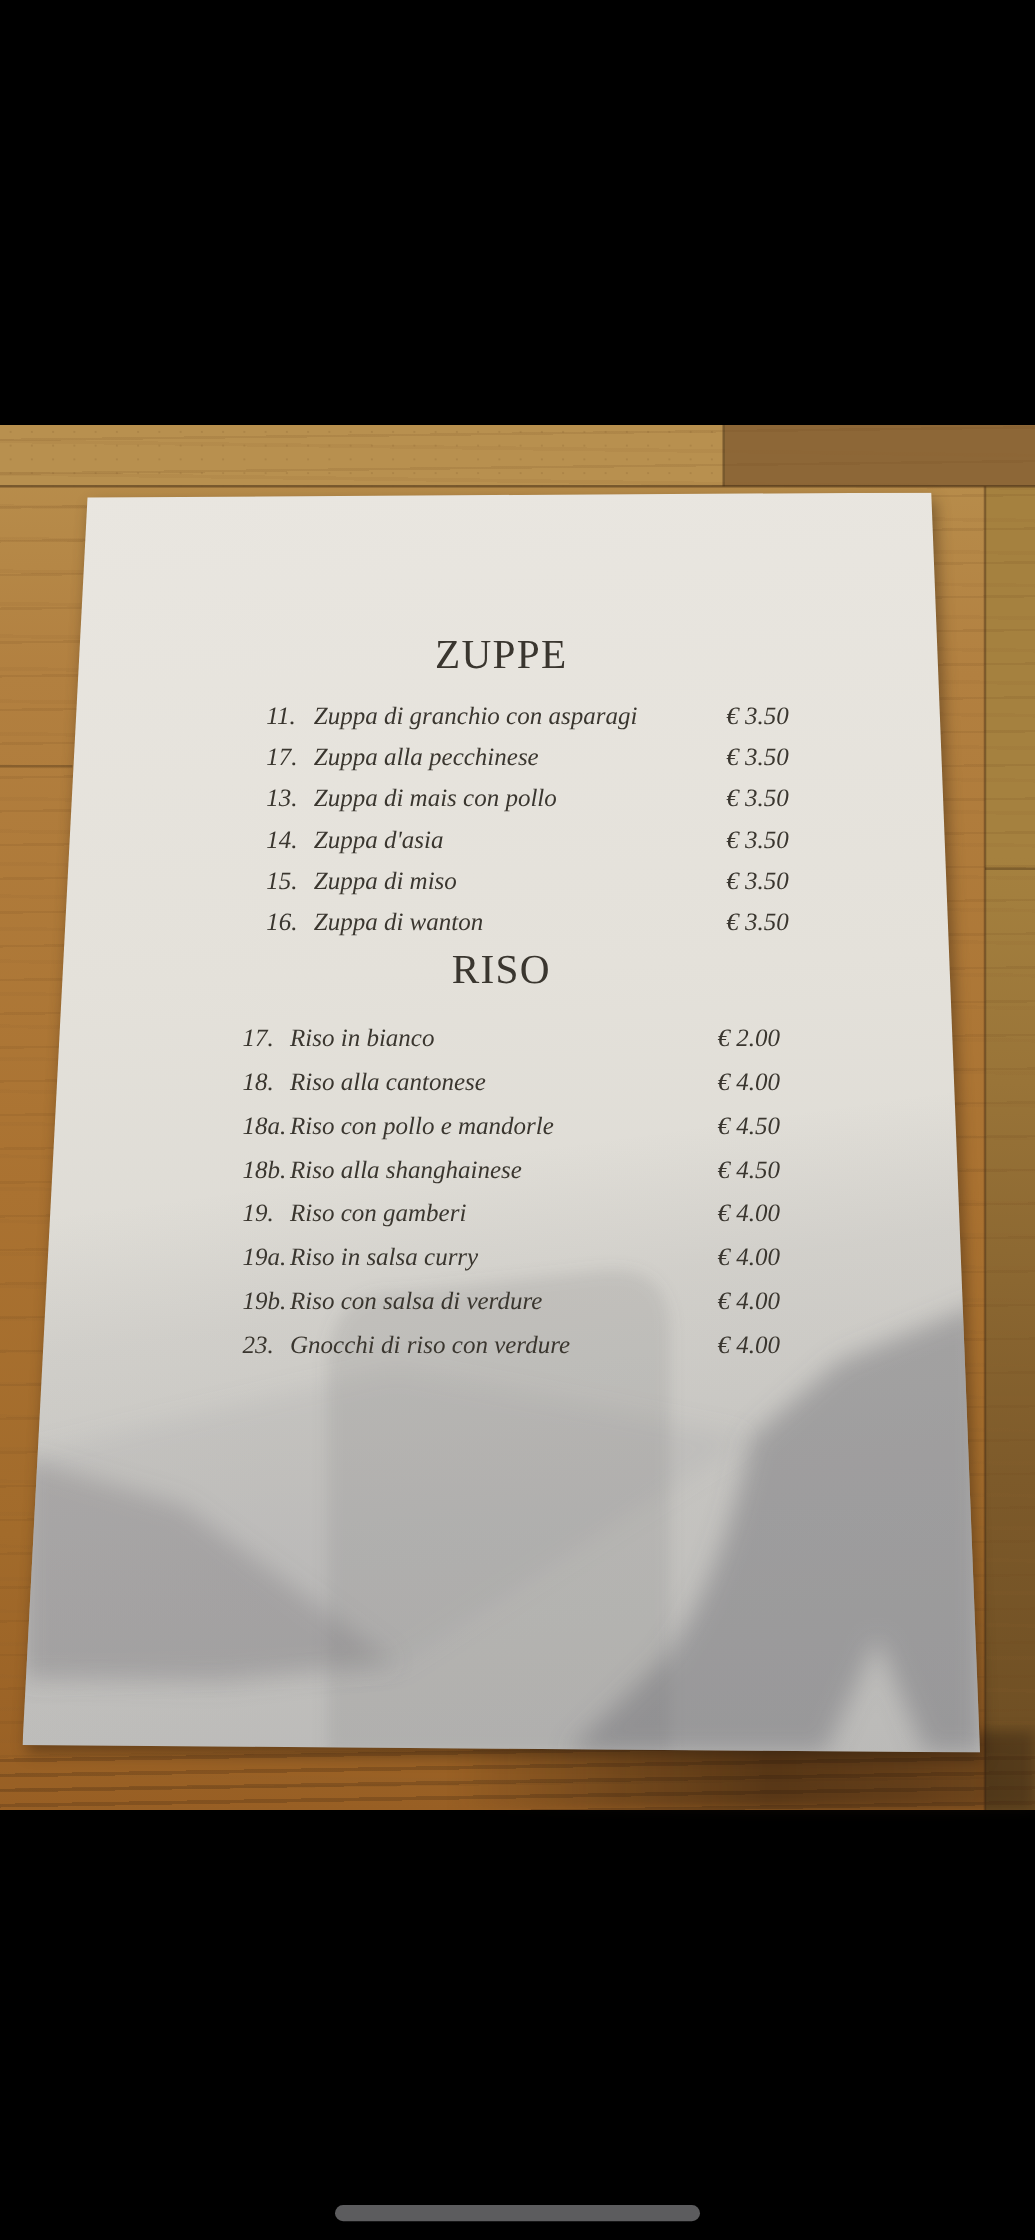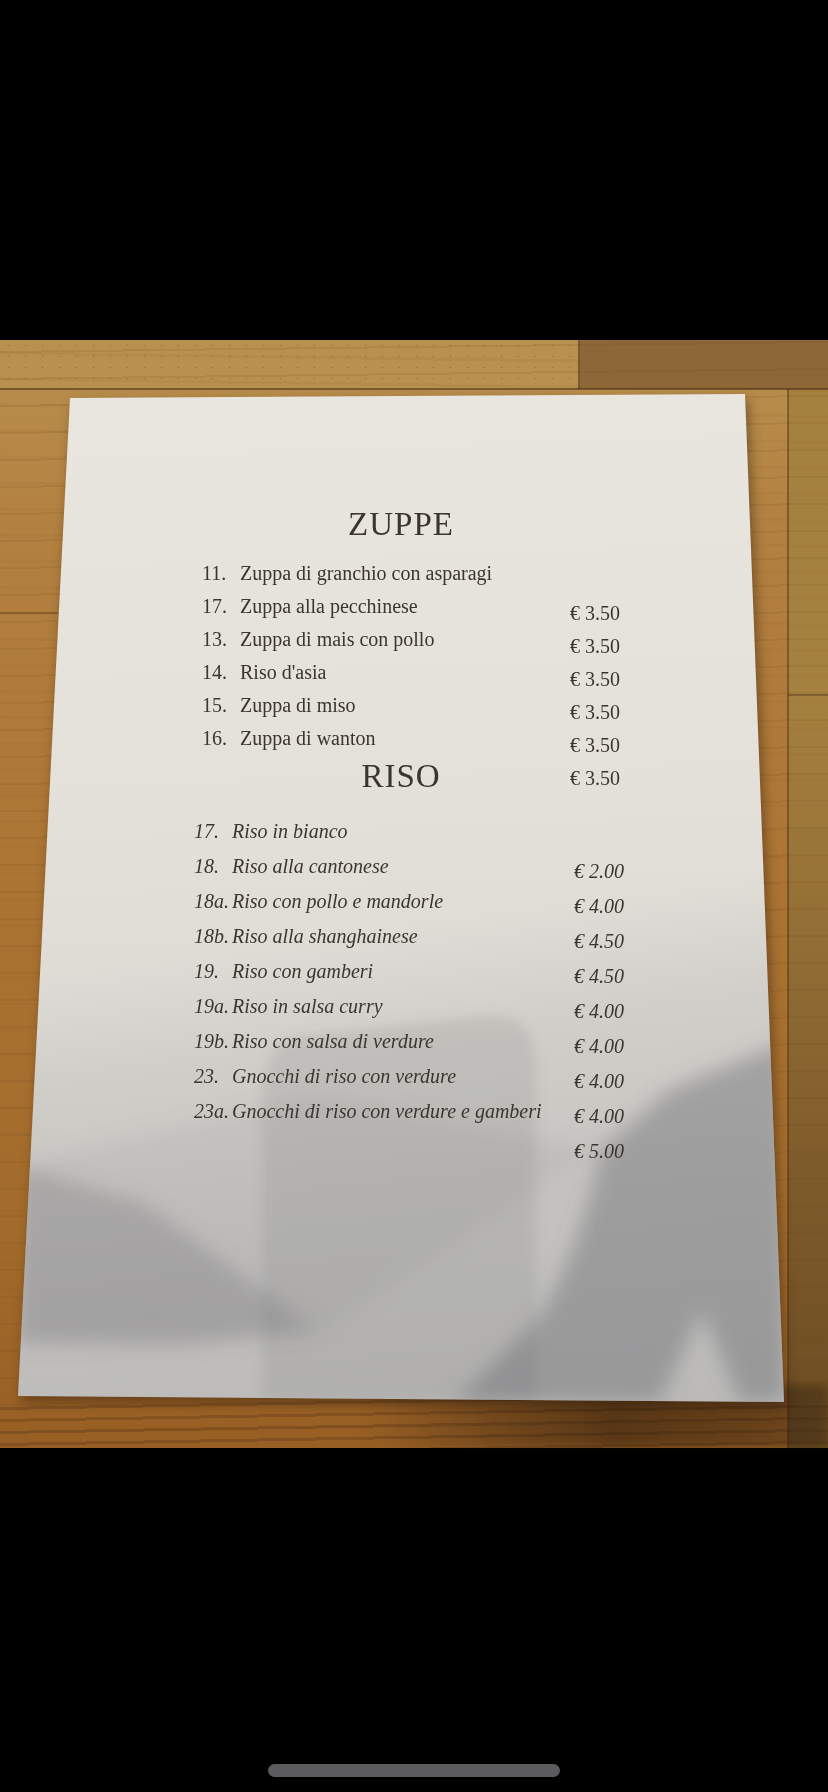--- a/index.html
+++ b/index.html
@@ -51,23 +51,23 @@
          background:linear-gradient(172deg, rgba(120,120,125,0) 52%, rgba(105,105,110,0.10) 62%, rgba(100,100,106,0.16) 78%, rgba(100,100,106,0.20) 100%);}
   .shadow-svg{position:absolute;inset:0;}
 
   
   .menu-sections{position:absolute;inset:0;color:#3a362f;filter:blur(0.4px);}
   .section-title{position:absolute;left:0;width:100%;margin:0;text-align:center;
          font-size:33px;font-weight:normal;letter-spacing:1px;color:#3a362f;}
   .rows{position:absolute;}
   .row{position:relative;font-size:20px;white-space:nowrap;}
   .row .num{display:inline-block;width:38px;}
-  .row .price{position:absolute;top:0;margin-top:40px;}
+  .row .price{position:absolute;top:0;}
   .sec-0 .section-title{top:112px;}
-  .sec-0 .rows{top:163px;left:186px;width:480px;}
+  .sec-0 .rows{top:163px;left:197px;width:480px;font-style:italic;}
   .sec-0 .row{height:33px;line-height:33px;}
   .sec-0 .row .price{left:368px;}
   .sec-1 .section-title{top:364px;}
   .sec-1 .rows{top:420px;left:178px;width:500px;font-style:italic;}
   .sec-1 .row{height:35px;line-height:35px;}
   .sec-1 .row .price{left:380px;}
 </style>
 </head>
 <body>
 
@@ -106,37 +106,36 @@
 
         <div class="paper-shade"></div>
 
         <div class="menu-sections">
             <section class="menu-section sec-0">
     <h2 class="section-title">ZUPPE</h2>
     <div class="rows">
                 <div class="row"><span class="num">11.</span><span class="name">Zuppa di granchio con asparagi</span><span class="price">€ 3.50</span></div>
                 <div class="row"><span class="num">17.</span><span class="name">Zuppa alla pecchinese</span><span class="price">€ 3.50</span></div>
                 <div class="row"><span class="num">13.</span><span class="name">Zuppa di mais con pollo</span><span class="price">€ 3.50</span></div>
-                <div class="row"><span class="num">14.</span><span class="name">Riso d'asia</span><span class="price">€ 3.50</span></div>
+                <div class="row"><span class="num">14.</span><span class="name">Zuppa d'asia</span><span class="price">€ 3.50</span></div>
                 <div class="row"><span class="num">15.</span><span class="name">Zuppa di miso</span><span class="price">€ 3.50</span></div>
                 <div class="row"><span class="num">16.</span><span class="name">Zuppa di wanton</span><span class="price">€ 3.50</span></div>
               </div>
   </section>
             <section class="menu-section sec-1">
     <h2 class="section-title">RISO</h2>
     <div class="rows">
                 <div class="row"><span class="num">17.</span><span class="name">Riso in bianco</span><span class="price">€ 2.00</span></div>
                 <div class="row"><span class="num">18.</span><span class="name">Riso alla cantonese</span><span class="price">€ 4.00</span></div>
                 <div class="row"><span class="num">18a.</span><span class="name">Riso con pollo e mandorle</span><span class="price">€ 4.50</span></div>
                 <div class="row"><span class="num">18b.</span><span class="name">Riso alla shanghainese</span><span class="price">€ 4.50</span></div>
                 <div class="row"><span class="num">19.</span><span class="name">Riso con gamberi</span><span class="price">€ 4.00</span></div>
                 <div class="row"><span class="num">19a.</span><span class="name">Riso in salsa curry</span><span class="price">€ 4.00</span></div>
                 <div class="row"><span class="num">19b.</span><span class="name">Riso con salsa di verdure</span><span class="price">€ 4.00</span></div>
                 <div class="row"><span class="num">23.</span><span class="name">Gnocchi di riso con verdure</span><span class="price">€ 4.00</span></div>
-                <div class="row"><span class="num">23a.</span><span class="name">Gnocchi di riso con verdure e gamberi</span><span class="price">€ 5.00</span></div>
               </div>
   </section>
           </div>
       </div>
     </div>
   </div>
 
   <div class="letterbox top"></div>
   <div class="letterbox bottom">
     <div class="home-indicator"></div>

